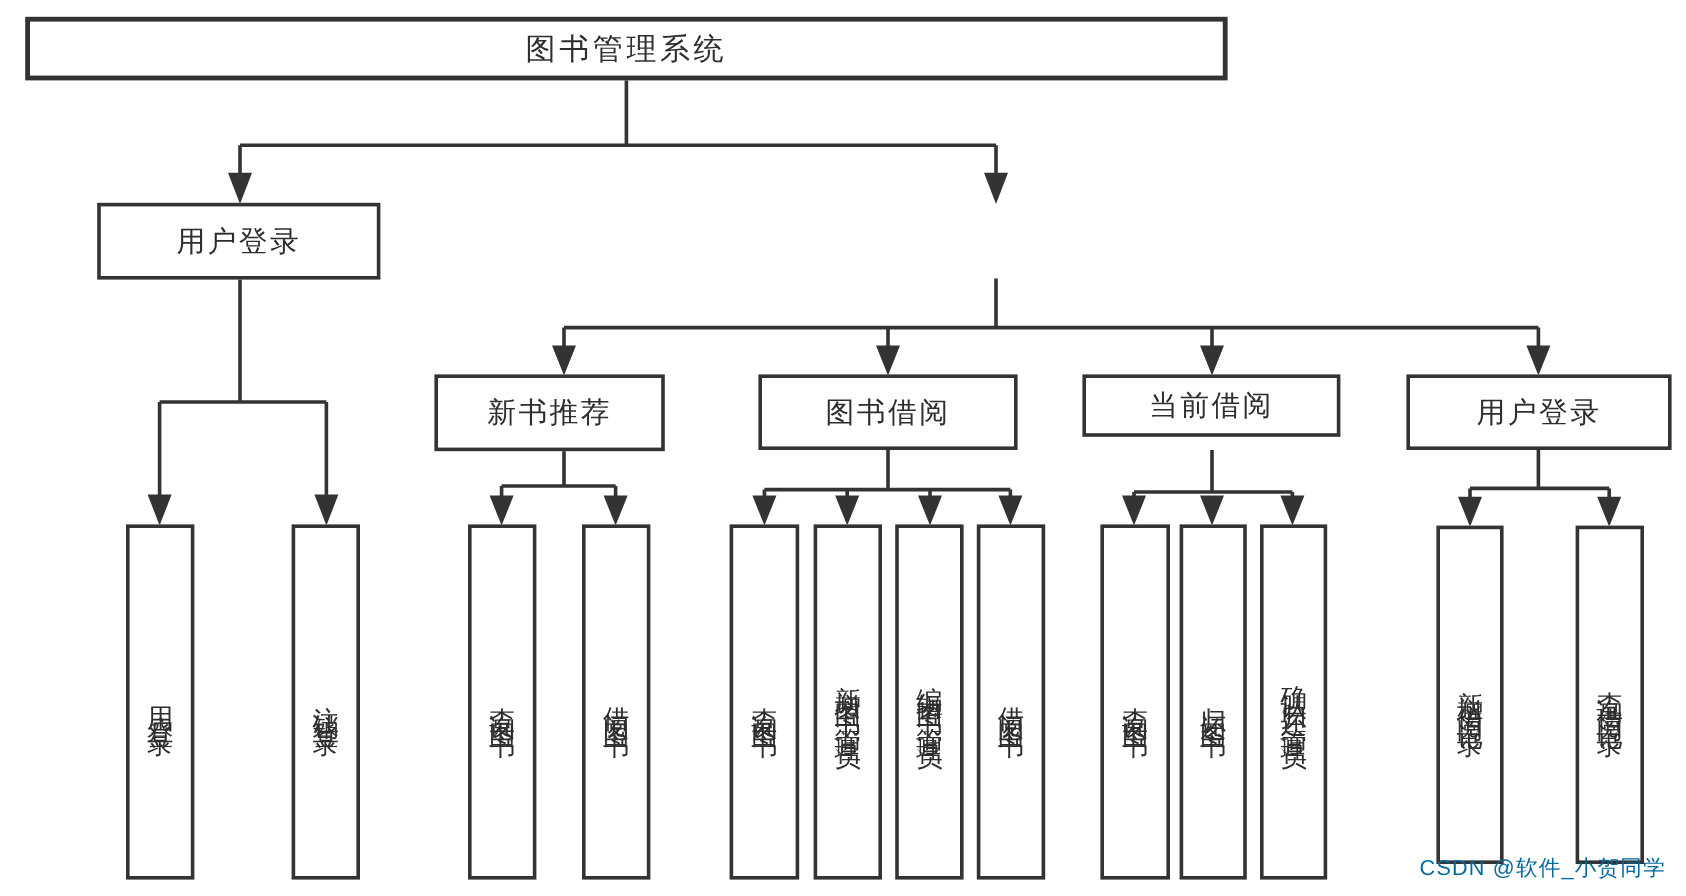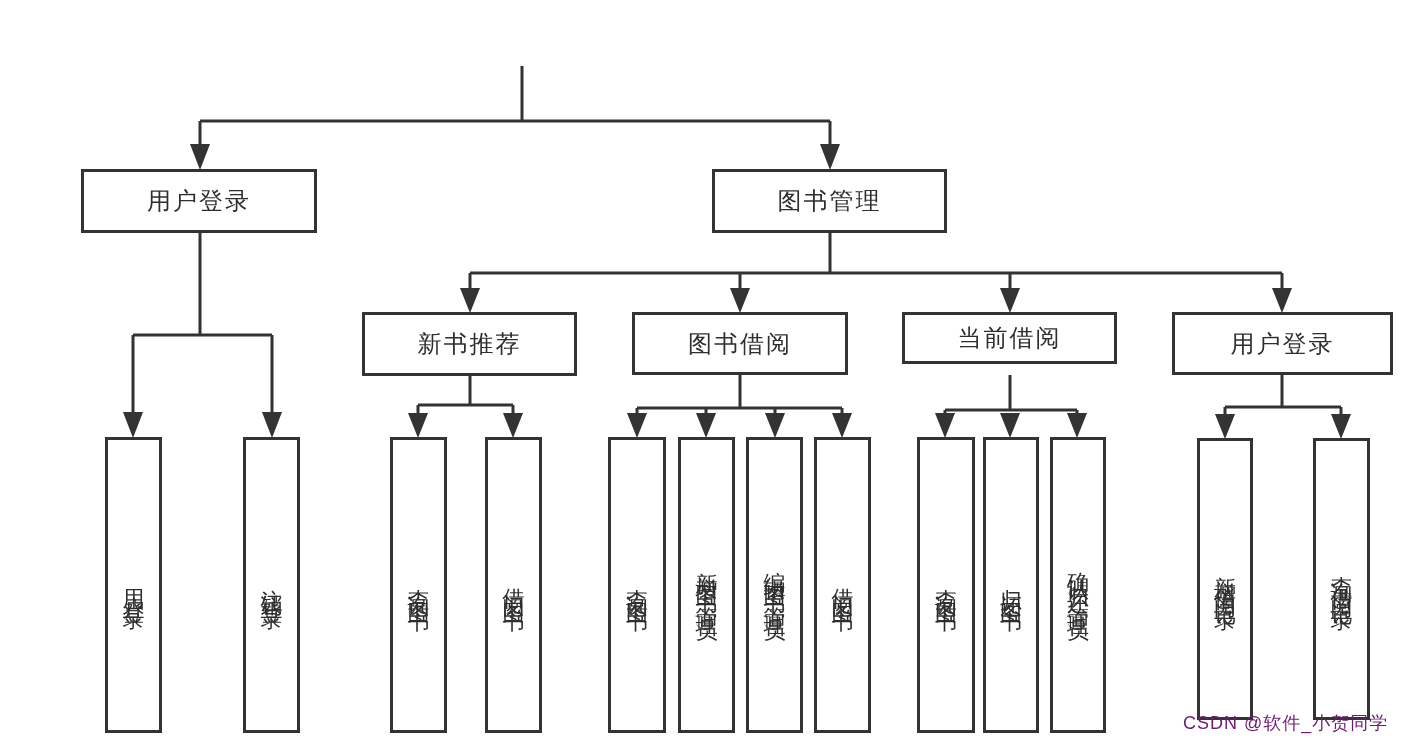--- a/index.html
+++ b/index.html
@@ -5,21 +5,21 @@
   html,body{margin:0;padding:0;background:#ffffff;}
   body{font-family:"Liberation Sans","DejaVu Sans",sans-serif;}
   .canvas{position:relative;width:1405px;height:747px;background:#ffffff;color:#2e2e2e;overflow:hidden;}
   .connectors{position:absolute;left:0;top:0;}
   .box{position:absolute;box-sizing:border-box;border:3px solid #333333;background:#ffffff;
        display:flex;align-items:center;justify-content:center;text-align:center;}
   .box-h{font-size:24px;letter-spacing:2px;}
   .box-root{border-width:4px;font-size:25px;letter-spacing:3px;}
   .box-v{writing-mode:vertical-rl;text-orientation:mixed;font-size:22px;letter-spacing:7px;line-height:1;}
   .watermark{position:absolute;left:1183px;top:711px;font-size:18px;letter-spacing:1px;
-             color:#701a75;white-space:nowrap;}
+             color:#0369a1;white-space:nowrap;}
 </style>
 </head>
 <body>
 
 <div class="canvas">
 
   <svg class="connectors" width="1405" height="747" viewBox="0 0 1405 747">
 
     <g stroke="#333333" stroke-width="3" fill="#333333">
       <path d="M522 66 V121 M200 121 H830 M200 121 V147 M830 121 V147" fill="none"></path>
@@ -62,25 +62,25 @@
       <polygon points="1067,413 1087,413 1077,438" stroke="none"></polygon>
     </g>
 
     <g stroke="#333333" stroke-width="3" fill="#333333">
       <path d="M1282 374 V407 M1225 407 H1341 M1225 407 V416 M1341 407 V416" fill="none"></path>
       <polygon points="1215,414 1235,414 1225,439" stroke="none"></polygon>
       <polygon points="1331,414 1351,414 1341,439" stroke="none"></polygon>
     </g>
   </svg>
 
+  <div class="box box-h box-root" style="left:21px;top:14px;width:1002px;height:53px;">图书管理系统</div>
 
   <div class="box box-h" style="left:81px;top:169px;width:236px;height:64px;">用户登录</div>
-  <div class="box box-h" style="left:712px;top:169px;width:235px;height:64px;">图书管理</div>
 
-  <div class="box box-h" style="left:362px;top:312px;width:215px;height:64px;">新书推荐</div>
+  <div class="box box-h" style="left:362px;top:312px;width:192px;height:64px;">新书推荐</div>
   <div class="box box-h" style="left:632px;top:312px;width:216px;height:63px;">图书借阅</div>
   <div class="box box-h" style="left:902px;top:312px;width:215px;height:52px;">当前借阅</div>
   <div class="box box-h" style="left:1172px;top:312px;width:221px;height:63px;">用户登录</div>
 
   <div class="box box-v" style="left:105px;top:437px;width:57px;height:296px;">用户登录</div>
   <div class="box box-v" style="left:243px;top:437px;width:57px;height:296px;">注销登录</div>
 
   <div class="box box-v" style="left:390px;top:437px;width:57px;height:296px;">查询图书</div>
   <div class="box box-v" style="left:485px;top:437px;width:57px;height:296px;">借阅图书</div>
 

